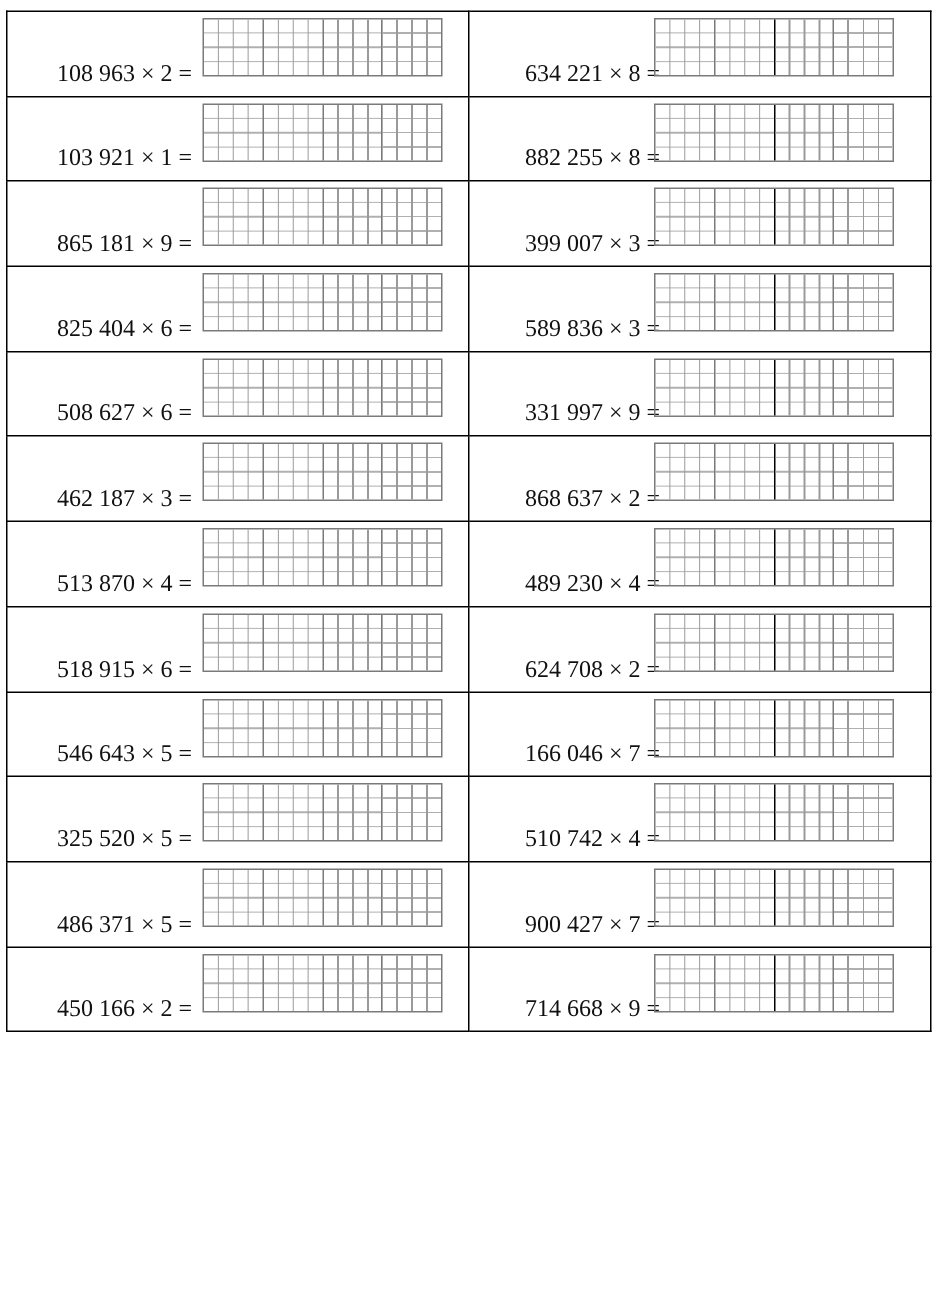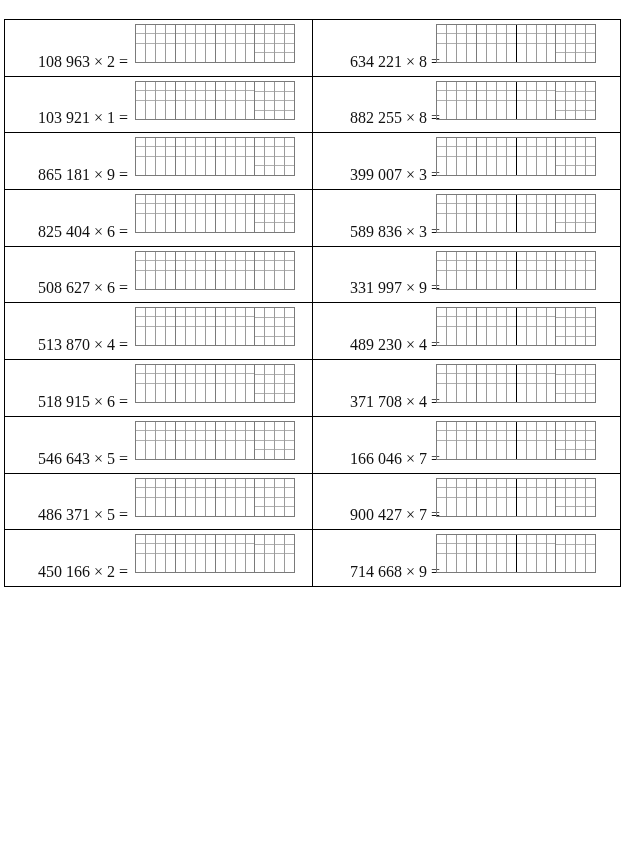--- a/index.html
+++ b/index.html
@@ -1,18 +1,18 @@
 <!DOCTYPE html>
 <html><head>
   <meta charset="utf-8">
   <style>
     html, body { margin: 0; padding: 0; background: #ffffff; }
     body { width: 626px; height: 866px; position: relative; overflow: hidden;
            font-family: "Liberation Serif", "DejaVu Serif", serif; color: #111; }
-    .sheet { position: absolute; left: 4px; top: 19px; width: 617px;
+    .sheet { position: absolute; left: 4px; top: 7px; width: 617px;
              border-collapse: collapse; table-layout: fixed; text-align: right; }
     .sheet td { border: 1.3px solid #000; height: 55.7px; padding: 0; position: relative; vertical-align: bottom; }
     .cell-inner { position: absolute; left: 0; right: 0; top: 0; bottom: 0; }
     .expr { position: absolute; bottom: 5px; font-size: 16px; white-space: nowrap; letter-spacing: 0; }
     .col-left .expr { right: 184px; }
     .col-right .expr { right: 180px; }
     .grid { position: absolute; top: 4px; width: 160px; height: 39px; display: flex;
             border: 1px solid #7a7a7a; box-sizing: border-box; }
     .col-left .grid { left: 130px; }
     .col-right .grid { left: 123px; }
@@ -145,20 +145,44 @@
               <div class="box b2"></div>
               <div class="box b3"></div>
               <div class="box b4"></div>
             </div>
           </div>
         </td>
       </tr>
       <tr>
         <td class="col-left">
           <div class="cell-inner">
+            <span class="expr">462 187 × 3 =</span>
+            <div class="grid">
+              <div class="box b1"></div>
+              <div class="box b2"></div>
+              <div class="box b3"></div>
+              <div class="box b4"></div>
+            </div>
+          </div>
+        </td>
+        <td class="col-right">
+          <div class="cell-inner">
+            <span class="expr">868 637 × 2 =</span>
+            <div class="grid">
+              <div class="box b1"></div>
+              <div class="box b2"></div>
+              <div class="box b3"></div>
+              <div class="box b4"></div>
+            </div>
+          </div>
+        </td>
+      </tr>
+      <tr>
+        <td class="col-left">
+          <div class="cell-inner">
             <span class="expr">513 870 × 4 =</span>
             <div class="grid">
               <div class="box b1"></div>
               <div class="box b2"></div>
               <div class="box b3"></div>
               <div class="box b4"></div>
             </div>
           </div>
         </td>
         <td class="col-right">
@@ -180,21 +204,21 @@
             <div class="grid">
               <div class="box b1"></div>
               <div class="box b2"></div>
               <div class="box b3"></div>
               <div class="box b4"></div>
             </div>
           </div>
         </td>
         <td class="col-right">
           <div class="cell-inner">
-            <span class="expr">371 708 × 4 =</span>
+            <span class="expr">624 708 × 2 =</span>
             <div class="grid">
               <div class="box b1"></div>
               <div class="box b2"></div>
               <div class="box b3"></div>
               <div class="box b4"></div>
             </div>
           </div>
         </td>
       </tr>
       <tr>
@@ -205,20 +229,44 @@
               <div class="box b1"></div>
               <div class="box b2"></div>
               <div class="box b3"></div>
               <div class="box b4"></div>
             </div>
           </div>
         </td>
         <td class="col-right">
           <div class="cell-inner">
             <span class="expr">166 046 × 7 =</span>
+            <div class="grid">
+              <div class="box b1"></div>
+              <div class="box b2"></div>
+              <div class="box b3"></div>
+              <div class="box b4"></div>
+            </div>
+          </div>
+        </td>
+      </tr>
+      <tr>
+        <td class="col-left">
+          <div class="cell-inner">
+            <span class="expr">325 520 × 5 =</span>
+            <div class="grid">
+              <div class="box b1"></div>
+              <div class="box b2"></div>
+              <div class="box b3"></div>
+              <div class="box b4"></div>
+            </div>
+          </div>
+        </td>
+        <td class="col-right">
+          <div class="cell-inner">
+            <span class="expr">510 742 × 4 =</span>
             <div class="grid">
               <div class="box b1"></div>
               <div class="box b2"></div>
               <div class="box b3"></div>
               <div class="box b4"></div>
             </div>
           </div>
         </td>
       </tr>
       <tr>

